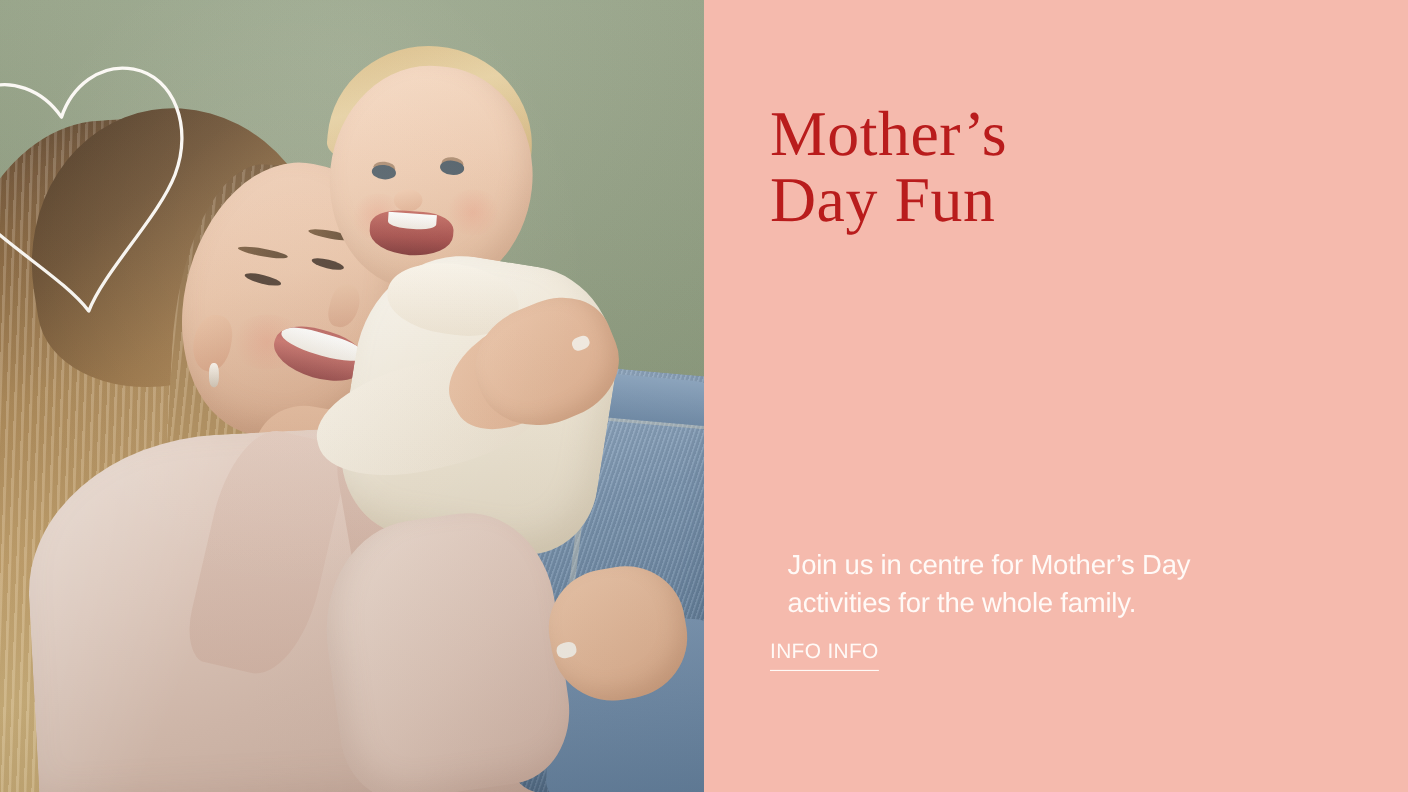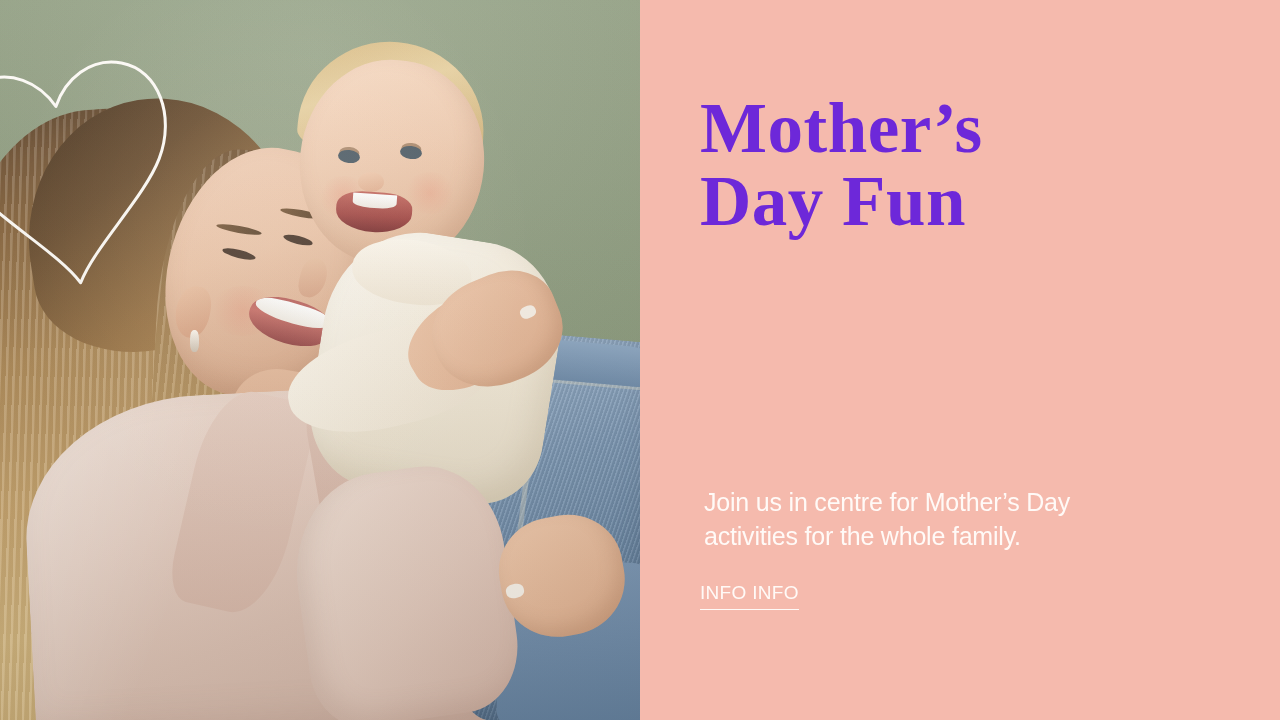--- a/index.html
+++ b/index.html
@@ -356,34 +356,34 @@
     position: relative;
     flex: 1 1 auto;
     height: 720px;
     background: #f5baad;
   }
   .headline {
     position: absolute;
     left: 60px;
     top: 92px;
     margin: 0;
-    color: #6d28d9;
+    color: #b91c1c;
     font-family: "Liberation Serif", "DejaVu Serif", serif;
-    font-size: 71px;
+    font-size: 58px;
     line-height: 1.03;
-    font-weight: 700;
+    font-weight: 400;
     letter-spacing: 0.5px;
     white-space: pre-line;
   }
   .body-copy {
     position: absolute;
     left: 60px;
     top: 482px;
     width: 430px;
-    margin: 4px;
+    margin: 16px;
     color: #fffaf7;
     font-family: "Liberation Sans", sans-serif;
     font-size: 25px;
     line-height: 1.34;
     font-weight: 400;
     letter-spacing: -0.2px;
   }
   .more-info {
     position: absolute;
     left: 60px;

